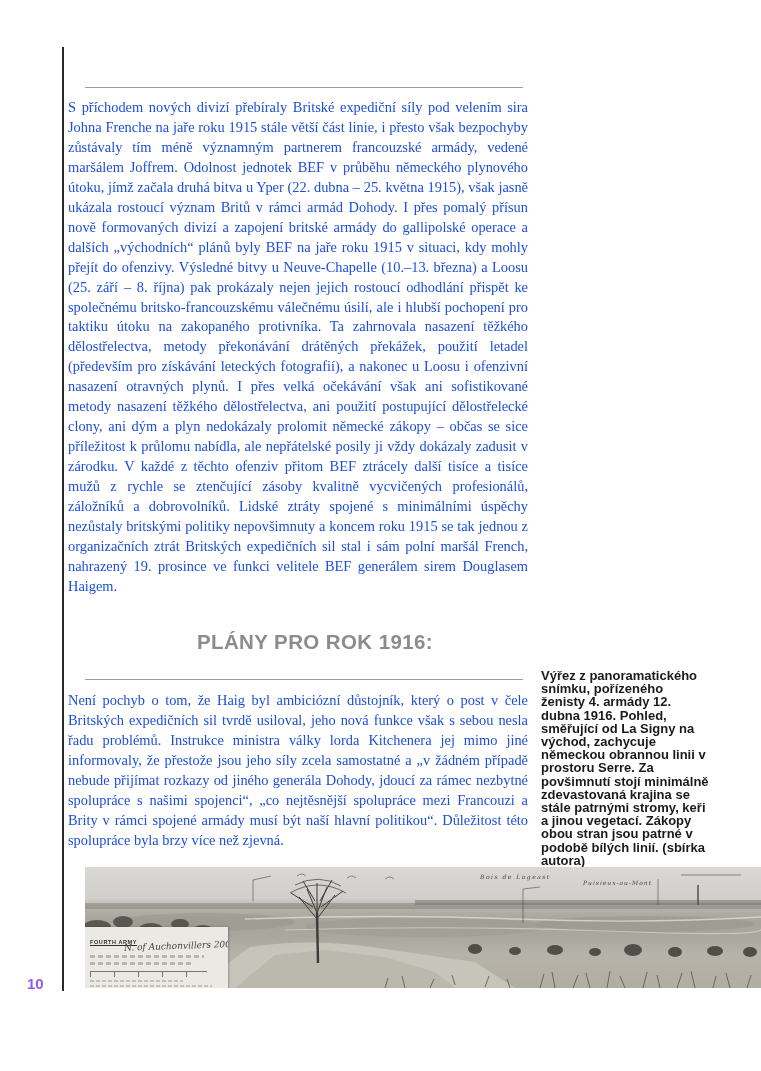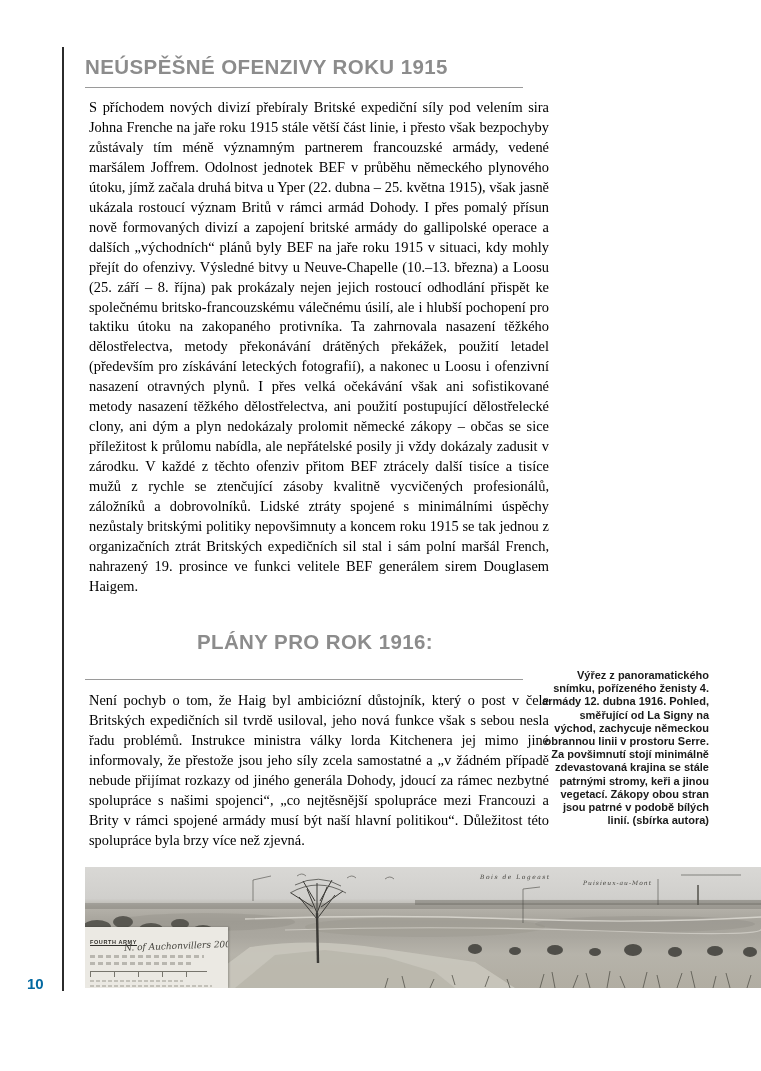--- a/index.html
+++ b/index.html
@@ -8,33 +8,33 @@
     font-family:"Liberation Serif", serif;
   }
   .vrule{position:absolute;left:62px;top:47px;width:2px;height:944px;background:#2b2b2b;}
   .heading{
     position:absolute;left:85px;width:460px;
     font-family:"Liberation Sans", sans-serif;font-weight:bold;
     font-size:20.5px;line-height:23px;color:#8c8c8c;letter-spacing:.4px;
   }
   .hrule{position:absolute;left:85px;width:438px;height:1px;background:#9a9a9a;}
   .body-par{
-    position:absolute;left:89px;width:460px;
-    font-size:14.4px;line-height:19.95px;color:#000000;
+    position:absolute;left:68px;width:460px;
+    font-size:14.4px;line-height:19.95px;color:#1d4ed8;
     text-align:justify;text-justify:inter-word;
   }
   .caption{
     position:absolute;left:541px;top:669px;width:168px;
     font-family:"Liberation Sans", sans-serif;font-weight:bold;
-    font-size:11px;line-height:13.2px;color:#1a1a1a;text-align:right;
+    font-size:13px;line-height:13.2px;color:#1a1a1a;text-align:left;
   }
   .page-num{
     position:absolute;left:27px;top:975px;
     font-family:"Liberation Sans", sans-serif;font-weight:bold;
-    font-size:15px;color:#0369a1;
+    font-size:15px;color:#8b5cf6;
   }
   
   .photo{
     position:absolute;left:85px;top:867px;width:676px;height:121px;overflow:hidden;
     background:linear-gradient(#d9d8d5 0%, #d0cfcc 26%, #b5b2aa 33%,
                #a7a49c 45%, #aaa79f 58%, #b6b3aa 72%, #b1ada2 100%);
   }
   .photo svg{position:absolute;left:0;top:0;}
   .photo-card{
     position:absolute;left:0;top:60px;width:143px;height:61px;
@@ -58,21 +58,20 @@
   .card-small{height:2px;background:repeating-linear-gradient(90deg,#9b998f 0 4px,transparent 4px 6px);
     opacity:.5;margin-top:3px;}
 </style>
 </head>
 <body>
 
 <div class="page">
 
   <div class="vrule"></div>
 
-  <div class="heading" style="top:55px;">NEÚSPĚŠNÉ OFENZIVY ROKU 1915</div>
   <div class="hrule" style="top:87px;"></div>
   <div class="body-par" style="top:98px;">S příchodem nových divizí přebíraly Britské expediční síly pod velením sira Johna Frenche na jaře roku 1915 stále větší část linie, i přesto však bezpochyby zůstávaly tím méně významným partnerem francouzské armády, vedené maršálem Joffrem. Odolnost jednotek BEF v průběhu německého plynového útoku, jímž začala druhá bitva u Yper (22. dubna – 25. května 1915), však jasně ukázala rostoucí význam Britů v rámci armád Dohody. I přes pomalý přísun nově formovaných divizí a zapojení britské armády do gallipolské operace a dalších „východních“ plánů byly BEF na jaře roku 1915 v situaci, kdy mohly přejít do ofenzivy. Výsledné bitvy u Neuve-Chapelle (10.–13. března) a Loosu (25. září – 8. října) pak prokázaly nejen jejich rostoucí odhodlání přispět ke společnému britsko-francouzskému válečnému úsilí, ale i hlubší pochopení pro taktiku útoku na zakopaného protivníka. Ta zahrnovala nasazení těžkého dělostřelectva, metody překonávání drátěných překážek, použití letadel (především pro získávání leteckých fotografií), a nakonec u Loosu i ofenzivní nasazení otravných plynů. I přes velká očekávání však ani sofistikované metody nasazení těžkého dělostřelectva, ani použití postupující dělostřelecké clony, ani dým a plyn nedokázaly prolomit německé zákopy – občas se sice příležitost k průlomu nabídla, ale nepřátelské posily ji vždy dokázaly zadusit v zárodku. V každé z těchto ofenziv přitom BEF ztrácely další tisíce a tisíce mužů z rychle se ztenčující zásoby kvalitně vycvičených profesionálů, záložníků a dobrovolníků. Lidské ztráty spojené s minimálními úspěchy nezůstaly britskými politiky nepovšimnuty a koncem roku 1915 se tak jednou z organizačních ztrát Britských expedičních sil stal i sám polní maršál French, nahrazený 19. prosince ve funkci velitele BEF generálem sirem Douglasem Haigem.</div>
 
   <div class="heading" style="top:630px;text-align:center;">
     <span style="display:block;">PLÁNY PRO ROK 1916:</span>
   </div>
   <div class="hrule" style="top:679px;"></div>
   <div class="body-par" style="top:691px;">Není pochyb o tom, že Haig byl ambiciózní důstojník, který o post v čele Britských expedičních sil tvrdě usiloval, jeho nová funkce však s sebou nesla řadu problémů. Instrukce ministra války lorda Kitchenera jej mimo jiné informovaly, že přestože jsou jeho síly zcela samostatné a „v žádném případě nebude přijímat rozkazy od jiného generála Dohody, jdoucí za rámec nezbytné spolupráce s našimi spojenci“, „co nejtěsnější spolupráce mezi Francouzi a Brity v rámci spojené armády musí být naší hlavní politikou“. Důležitost této spolupráce byla brzy více než zjevná.</div>
 
   <div class="caption">Výřez z panoramatického snímku, pořízeného ženisty 4. armády 12. dubna 1916. Pohled, směřující od La Signy na východ, zachycuje německou obrannou linii v prostoru Serre. Za povšimnutí stojí minimálně zdevastovaná krajina se stále patrnými stromy, keři a jinou vegetací. Zákopy obou stran jsou patrné v podobě bílých linií. (sbírka autora)</div>

